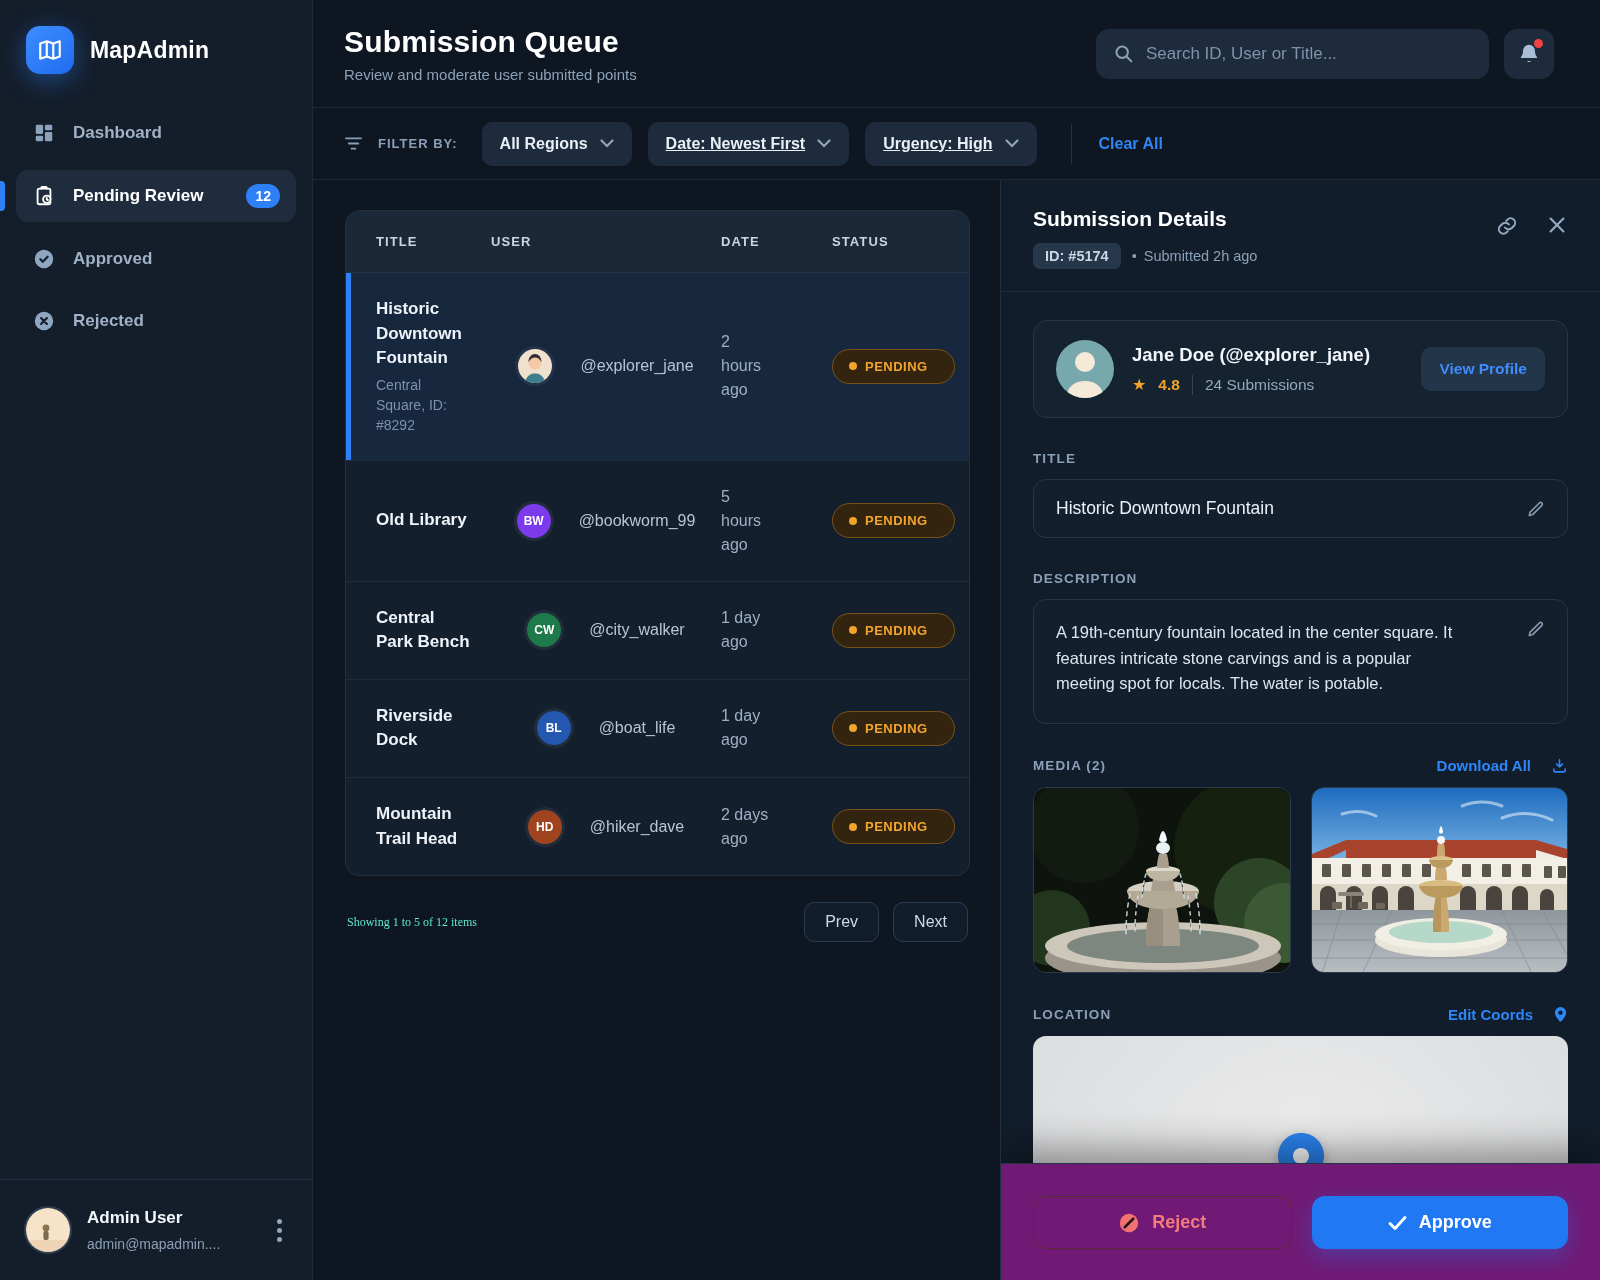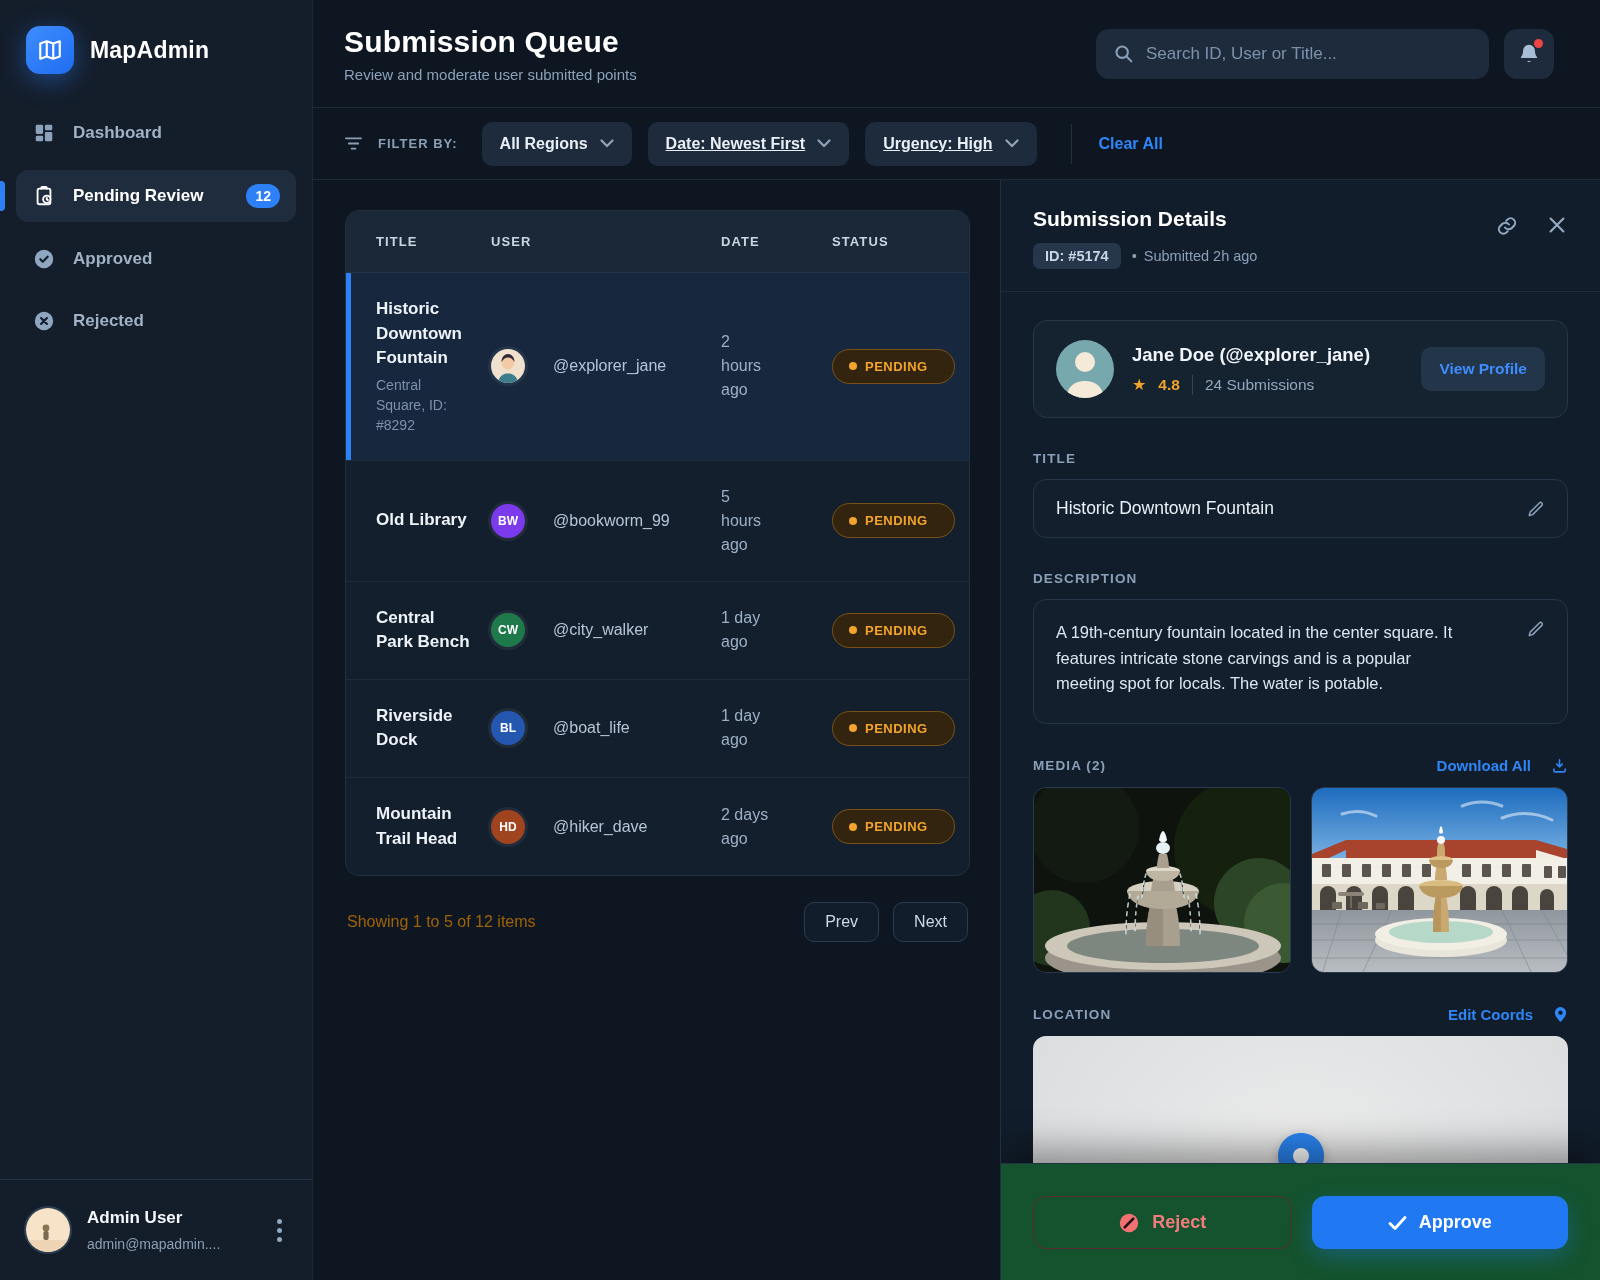--- a/index.html
+++ b/index.html
@@ -61,29 +61,29 @@
   .t-head { display:flex; align-items:center; background:#1b2837; border-bottom:1px solid #243344; padding:23px 0; font-size:13px; font-weight:bold; letter-spacing:1.1px; color:#c9d6e2; }
   .col-title { width:145px; min-width:145px; padding:0 20px 0 30px; }
   .col-user  { width:230px; min-width:230px; }
   .col-date  { width:95px;  min-width:95px; padding-right:42px; }
   .col-status{ flex:1; min-width:0; padding-left:16px; }
   .t-row { display:flex; align-items:center; border-bottom:1px solid #1e2c3b; padding:24px 0; cursor:pointer; }
   .t-row:last-child { border-bottom:none; }
   .t-row.selected { background:#16273e; box-shadow:inset 5px 0 0 #2e80f7; }
   .row-title { font-size:17px; font-weight:600; color:#eef3f9; line-height:1.45; }
   .row-sub { font-size:14px; color:#7d92aa; line-height:1.42; margin-top:5px; }
-  .cell-user { display:flex; align-items:center; gap:28px; }
+  .cell-user { display:flex; align-items:center; gap:28px;justify-content:center; }
   .avatar { width:34px; height:34px; min-width:34px; border-radius:50%; display:grid; place-items:center; font-size:12px; font-weight:bold; color:#fff; overflow:hidden; box-shadow:0 0 0 3px rgba(255,255,255,.06); }
   .uname { font-size:16px; color:#b6c5d6; }
   .cell-date { font-size:16px; color:#9db0c5; line-height:1.5; }
   .badge-pending { white-space:nowrap; display:inline-flex; align-items:center; gap:8px; background:#33240f; border:1px solid #7a5217; border-radius:999px; padding:9px 26px 9px 16px; color:#f3a42c; font-size:13px; font-weight:bold; letter-spacing:.5px; }
   .badge-pending .dot { width:8px; height:8px; border-radius:50%; background:#f3a42c; }
 
   .t-footer { display:flex; align-items:center; margin-top:26px; padding:0 2px; }
-  .t-summary { font-size:16px; color:#a16207; }
+  .t-summary { font-size:12px; color:#5eead4;font-family:Liberation Serif, serif; }
   .pager { margin-left:auto; display:flex; gap:14px; }
   .pg-btn { background:#121d2b; border:1px solid #2b3c50; border-radius:10px; padding:10px 20px; color:#cdd9e6; font-size:16px; font-family:inherit; cursor:pointer; }
 
   
   .panel { position:relative; width:600px; min-width:600px; background:#121d2b; border-left:1px solid #20303f; display:flex; flex-direction:column; overflow:hidden; }
   .panel-head { padding:27px 32px 22px; border-bottom:1px solid #1f2c3c; display:flex; }
   .ph-title { font-size:21px; font-weight:bold; color:#fff; }
   .ph-meta { display:flex; align-items:center; gap:11px; margin-top:12px; }
   .id-chip { background:#26374b; border-radius:7px; padding:5px 12px; font-size:14.5px; font-weight:600; color:#cbd7e5; }
   .ph-sub { font-size:14.5px; color:#8ba0b8; }
@@ -112,21 +112,21 @@
   .field-value { font-size:17.5px; color:#eaf0f7; }
   .field-text { flex:1; font-size:16.5px; line-height:1.55; color:#dce6f1; }
   .edit-icn { margin-left:16px; cursor:pointer; }
 
   .media-grid { display:flex; gap:20px; }
   .media-item { width:258px; height:186px; border-radius:13px; border:1px solid #2a3b4f; overflow:hidden; cursor:pointer; }
 
   .map-box { position:relative; height:250px; border-radius:13px; background:radial-gradient(circle at 50% 70%, #efefef 0%, #e3e4e5 55%, #dcdddf 100%); overflow:hidden; }
   .map-pin { position:absolute; left:50%; top:95px; transform:translateX(-50%); filter:drop-shadow(0 4px 6px rgba(0,0,0,.25)); }
 
-  .action-bar { position:absolute; left:0; right:0; bottom:0; height:117px; background:#14532d; border-top:1px solid #233346; box-shadow:0 -14px 34px rgba(0,0,0,.38); padding:32px; display:flex; gap:20px; z-index:5; }
+  .action-bar { position:absolute; left:0; right:0; bottom:0; height:117px; background:#701a75; border-top:1px solid #233346; box-shadow:0 -14px 34px rgba(0,0,0,.38); padding:32px; display:flex; gap:20px; z-index:5; }
   .btn { flex:1; height:53px; border-radius:13px; display:flex; align-items:center; justify-content:center; gap:12px; font-size:18px; font-weight:bold; font-family:inherit; cursor:pointer; }
   .btn-reject { background:transparent; border:1.5px solid #5a2a33; color:#f47c7e; }
   .btn-approve { background:#2079f2; border:none; color:#fff; box-shadow:0 8px 22px rgba(32,121,242,.35); }
 </style>
 </head>
 <body>
 
 <aside class="sidebar">
   <div class="brand">
     <div class="brand-logo">

